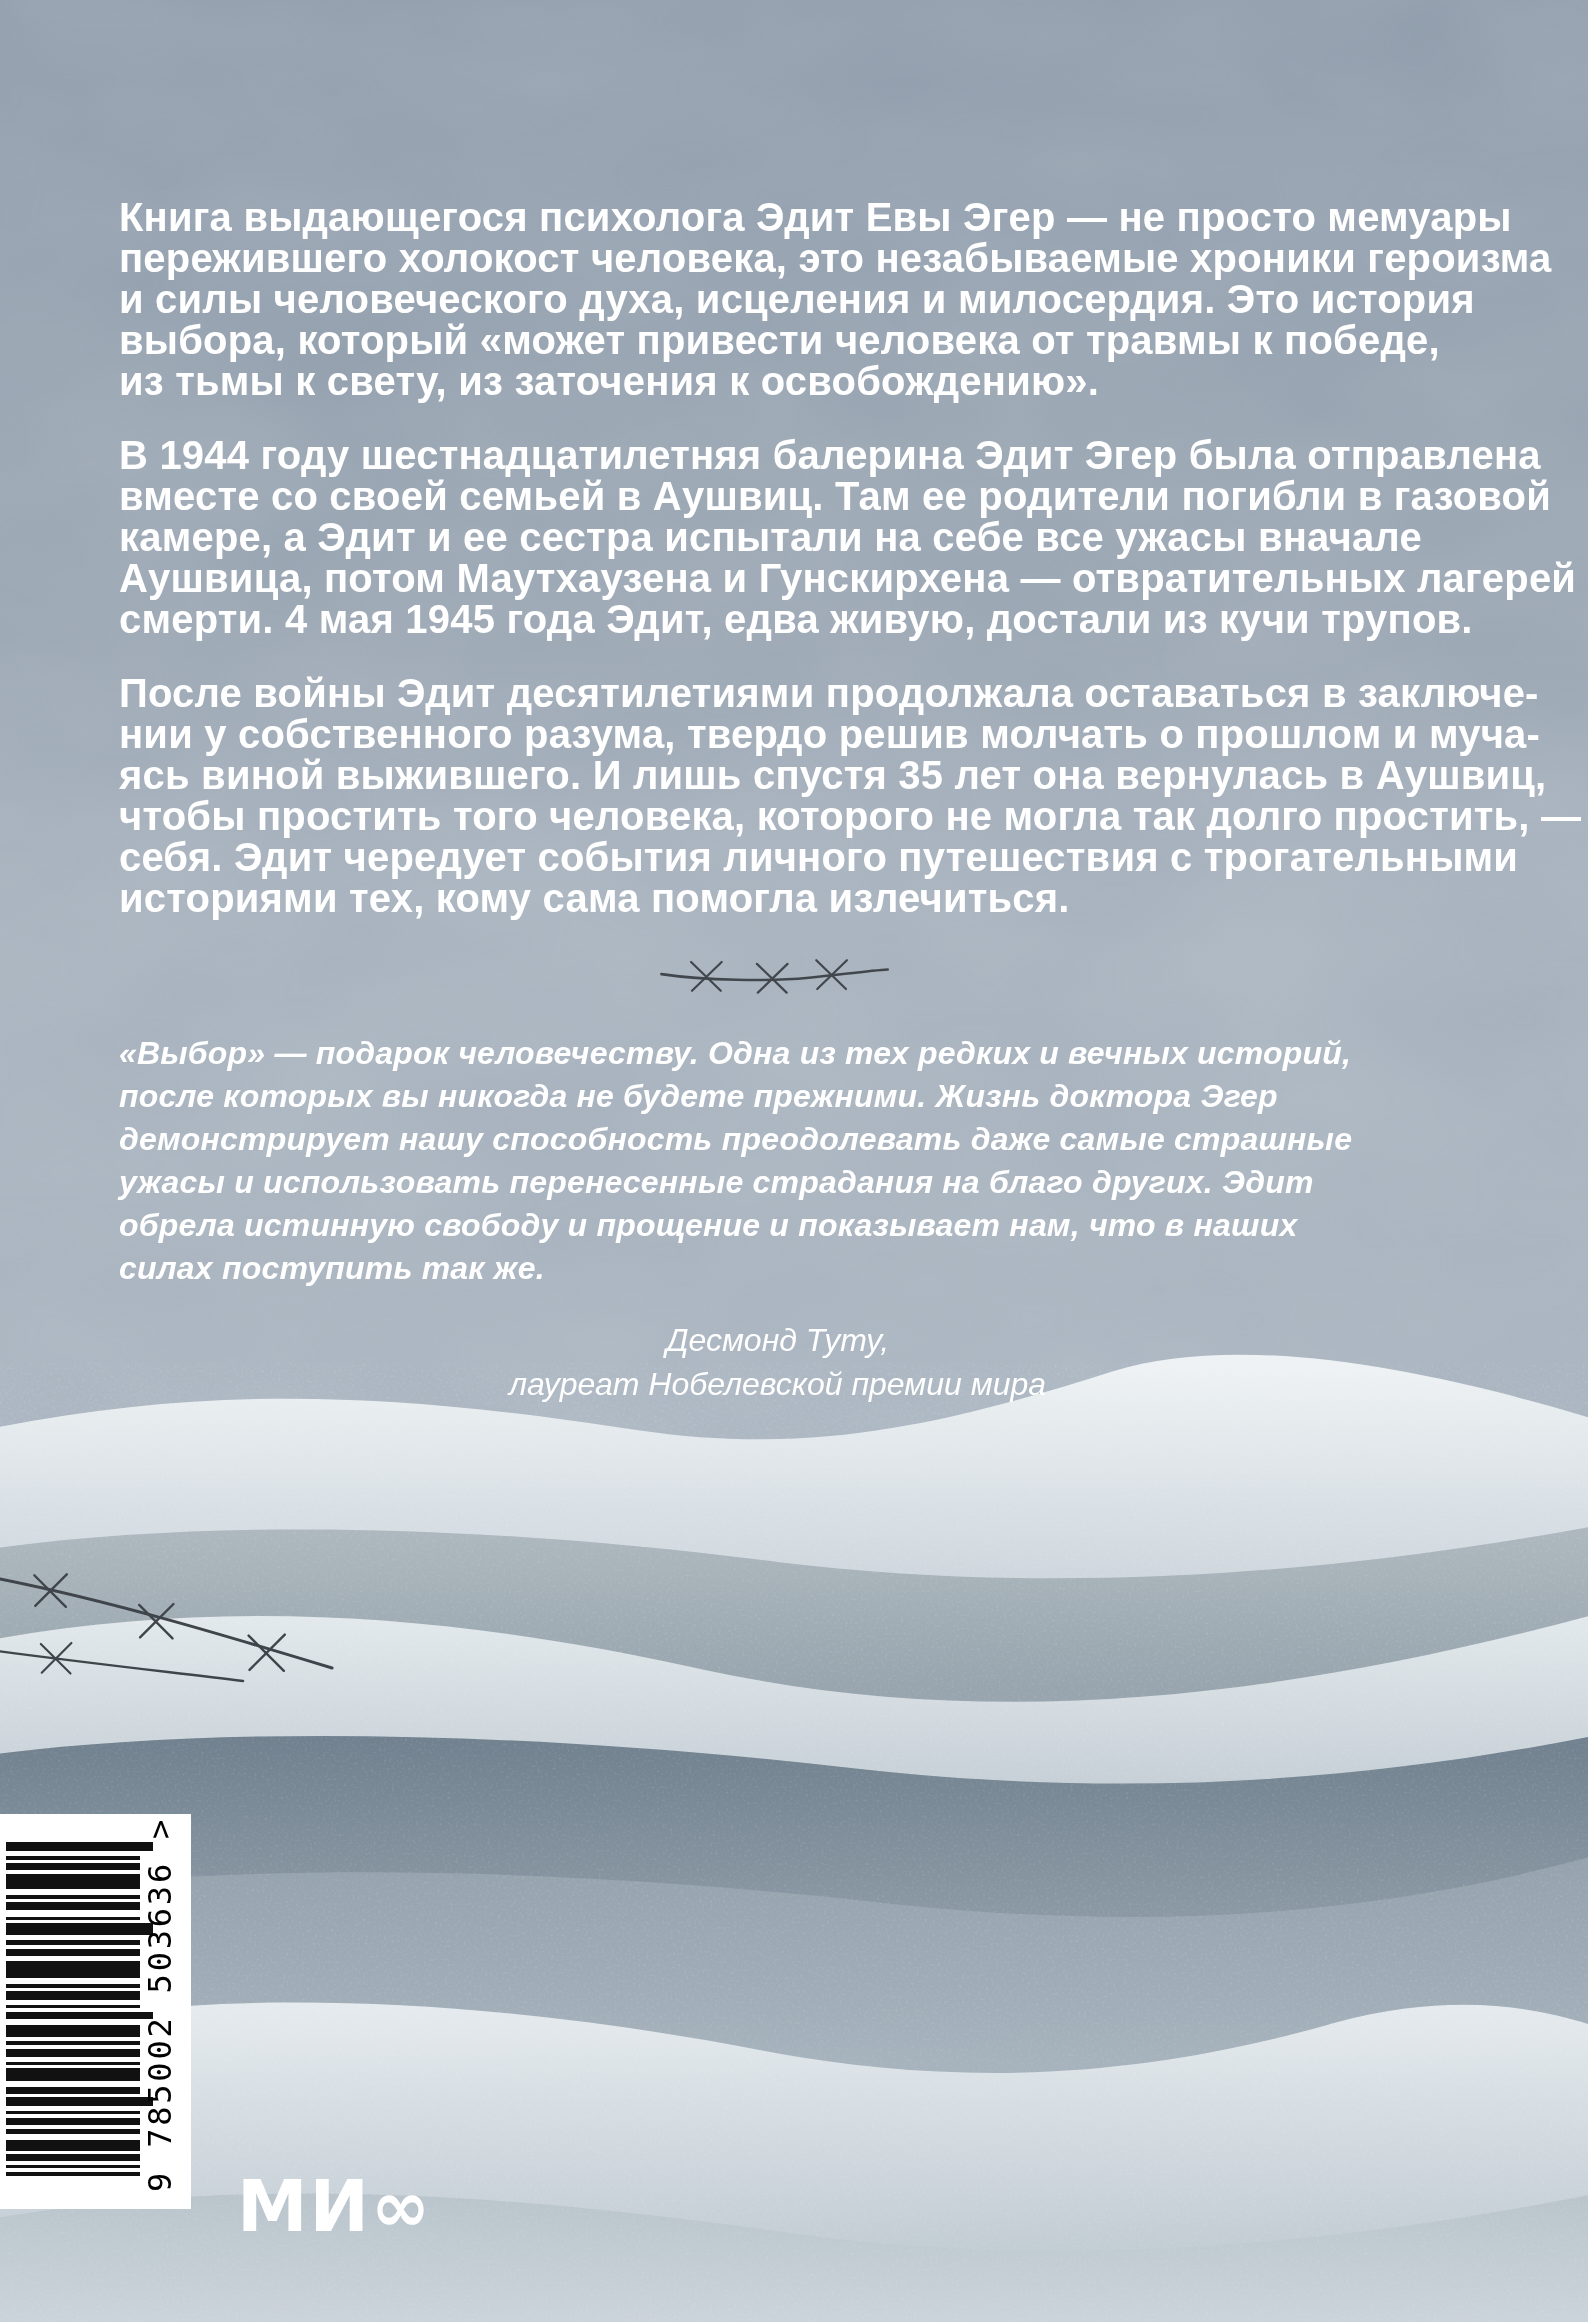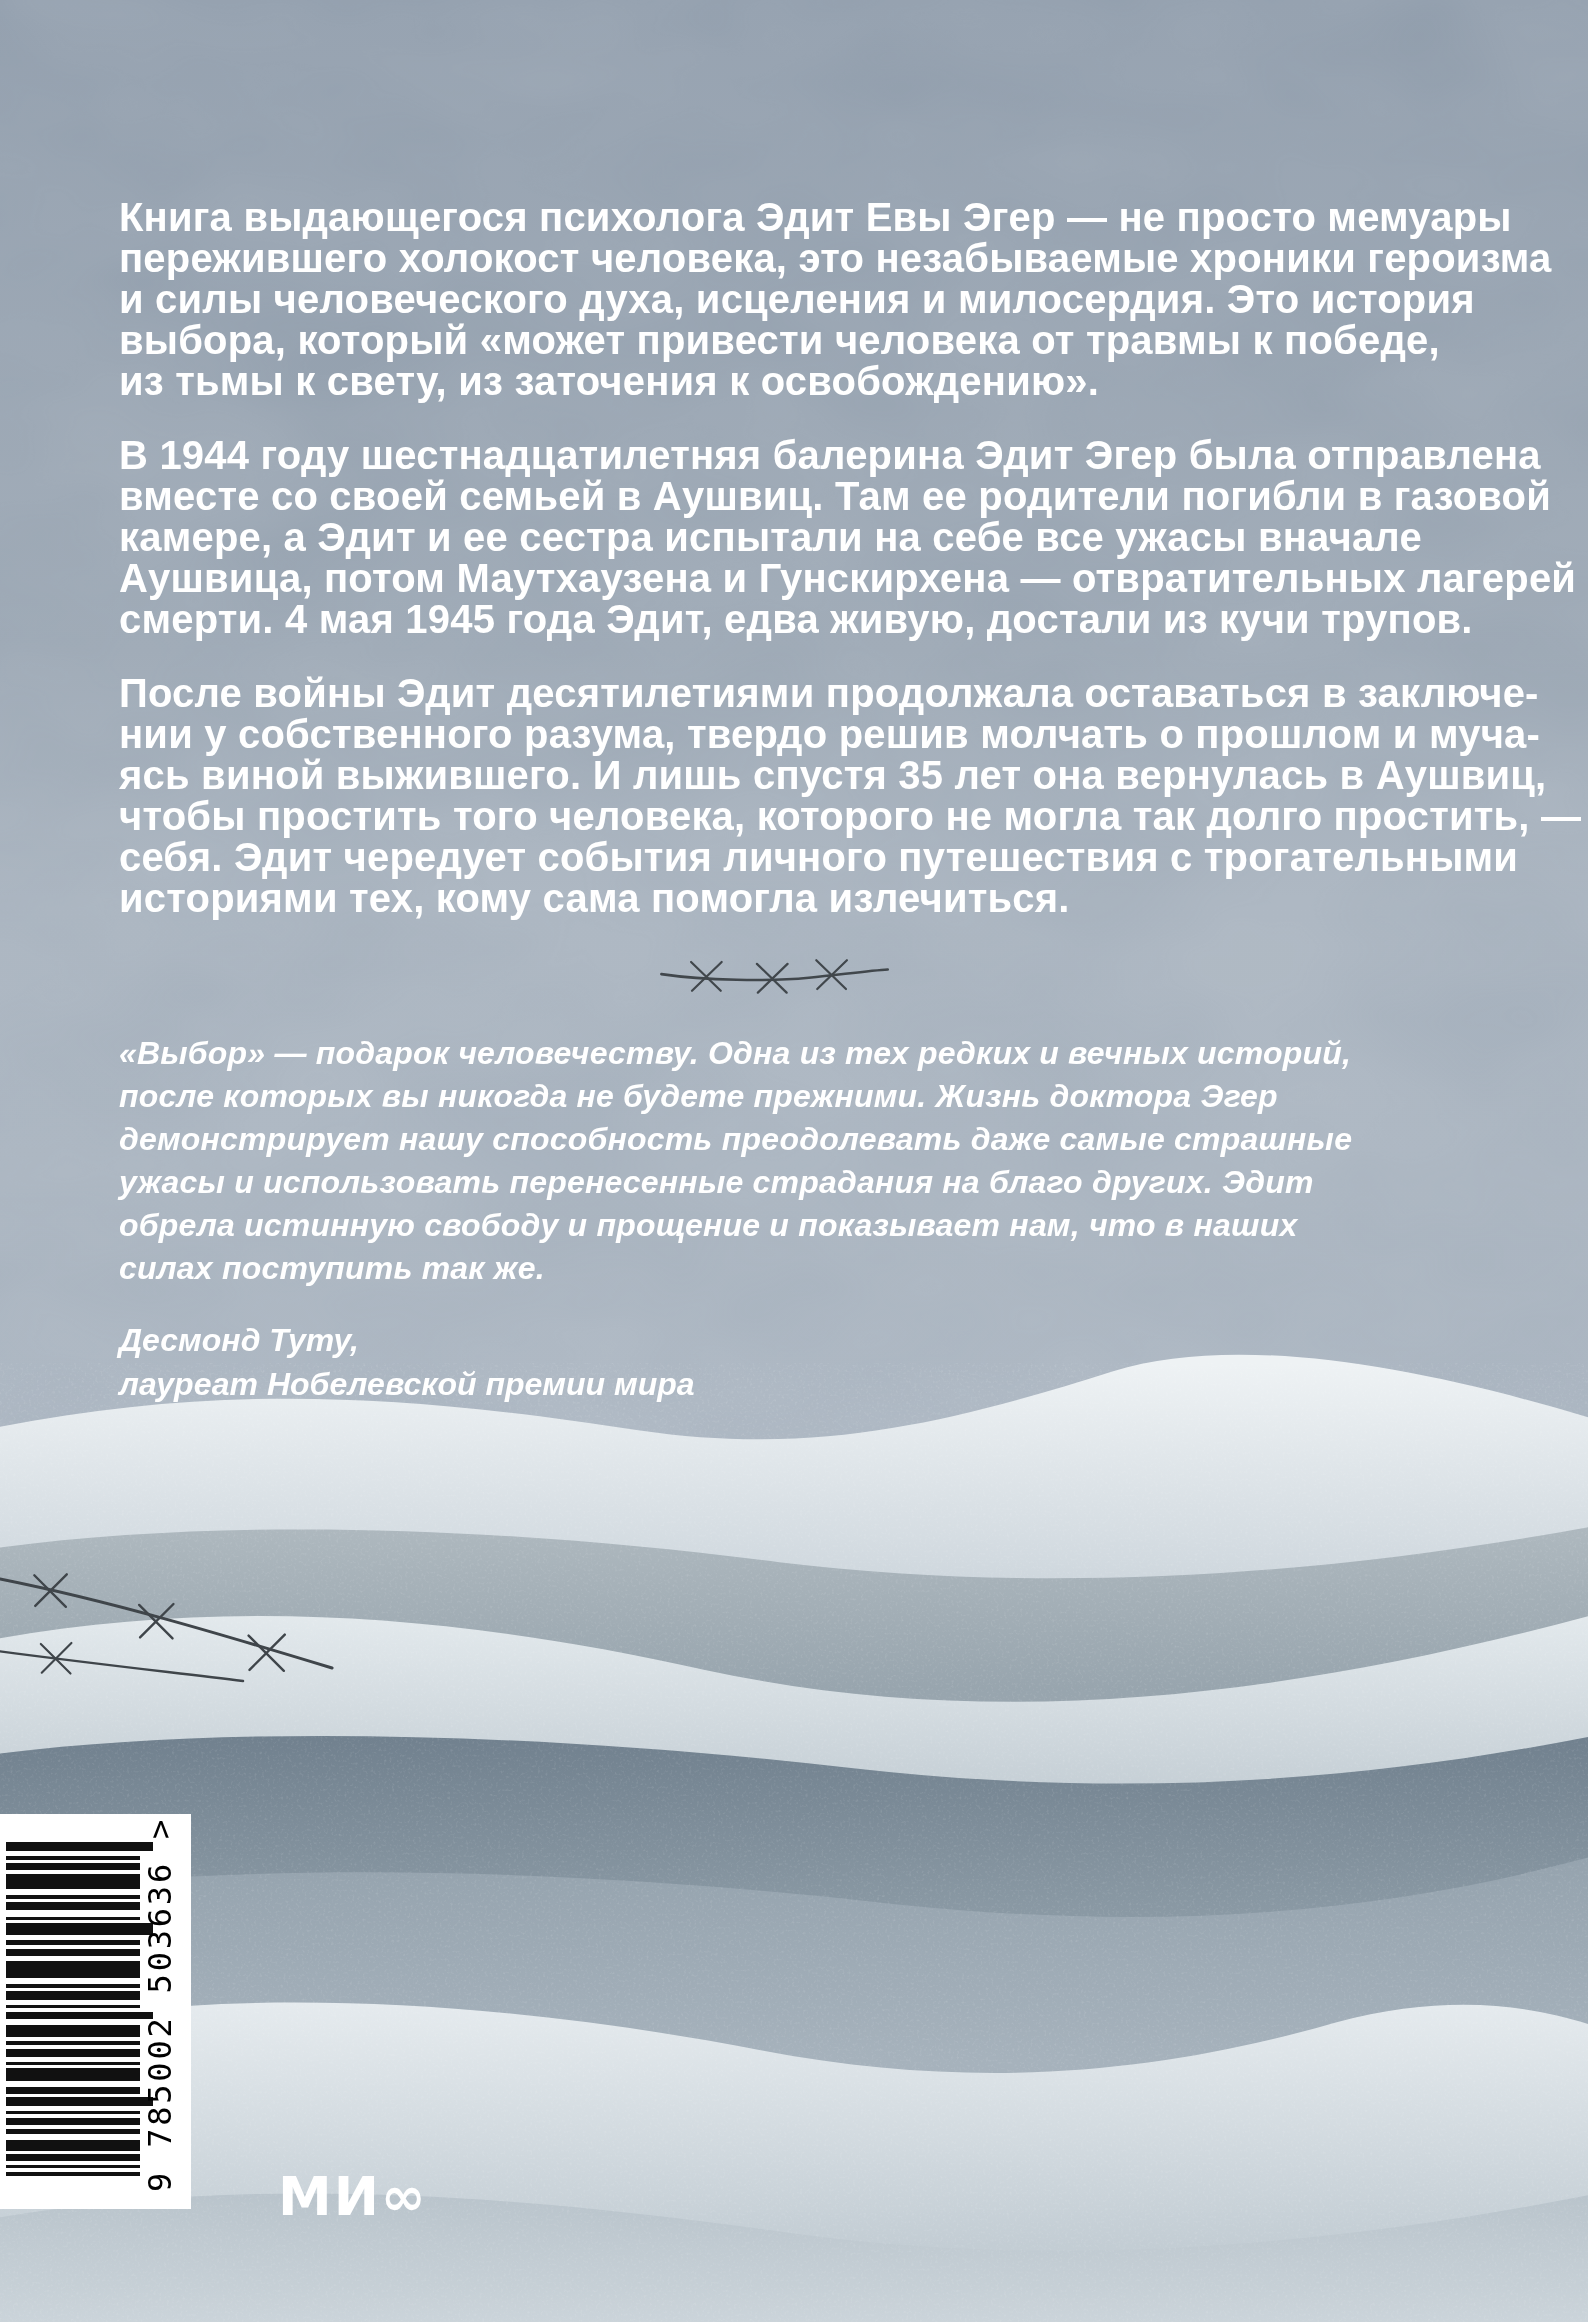--- a/index.html
+++ b/index.html
@@ -20,41 +20,40 @@
     font-weight:700;font-size:40px;line-height:41px;
     white-space:pre;letter-spacing:0.2px;
   }
   .quote{
     margin:113px 0 0 0;
     font-style:italic;font-weight:700;font-size:32px;line-height:43px;
     white-space:pre;letter-spacing:0.2px;
   }
   .attribution{
     margin-top:28px;width:1317px;
-    text-align:left;font-style:italic;font-weight:700;
+    text-align:center;font-style:italic;font-weight:400;
     font-size:32px;line-height:44px;white-space:pre;
   }
   .barcode{
     position:absolute;left:0;top:1814px;width:191px;height:395px;
     background:var(--barcode-bg,#ffffff);
   }
   .bar{position:absolute;left:5.6px;background:var(--barcode-bars,#111111);}
   .barcode-number{
     position:absolute;left:141px;top:378px;width:364px;height:43px;
     transform:rotate(-90deg);transform-origin:0 0;
     font-family:"DejaVu Sans Mono",monospace;
     font-size:32px;letter-spacing:2.8px;color:#000;
     white-space:pre;
   }
   .publisher-logo{
     position:absolute;left:237px;top:2165px;
     font-family:"DejaVu Sans",sans-serif;
-    font-weight:700;font-size:54px;letter-spacing:1.9px;
+    font-weight:700;font-size:71px;letter-spacing:1.9px;
     color:var(--text,#ffffff);
-    margin-left:41px;
   }
 </style>
 </head>
 <body>
 
 <div class="cover">
 
   <svg class="scene" viewBox="0 0 1713 2504" preserveAspectRatio="none" aria-hidden="true">
     <defs>
       <linearGradient id="g-sky" x1="0" y1="0" x2="0" y2="1">

